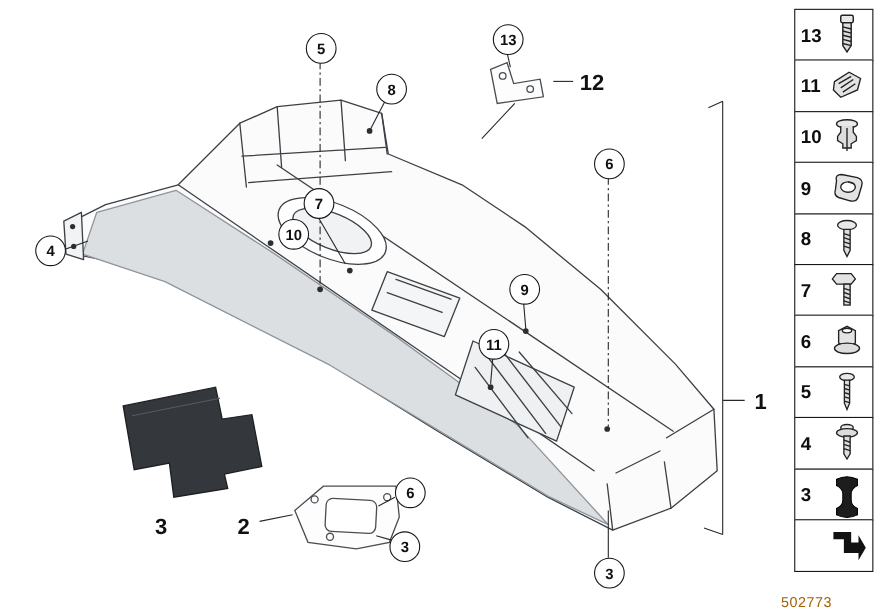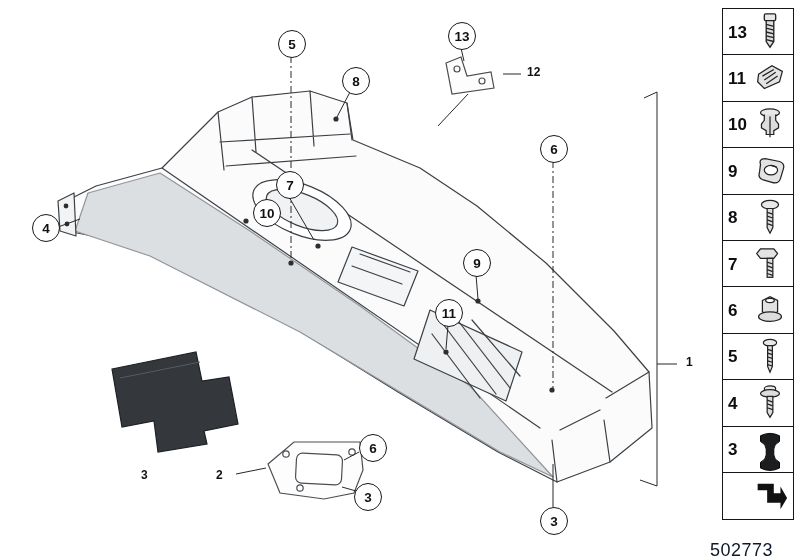--- a/index.html
+++ b/index.html
@@ -2,28 +2,28 @@
 <html><head>
 <meta charset="utf-8">
 <style>
   html,body{margin:0;padding:0;background:#fff;}
   #stage{position:relative;width:800px;height:560px;background:#ffffff;overflow:hidden;
          font-family:"Liberation Sans",sans-serif;}
   #drawing{position:absolute;left:0;top:0;}
   .balloon{position:absolute;width:26px;height:26px;border:1.7px solid #17181a;border-radius:50%;
            background:#fff;display:flex;align-items:center;justify-content:center;
            font-weight:700;font-size:13.5px;color:#111;z-index:3;}
-  .plain-label{position:absolute;font-weight:700;font-size:12px;color:#101113;z-index:3;}
+  .plain-label{position:absolute;font-weight:700;font-size:20px;color:#101113;z-index:3;}
   #legend{position:absolute;left:722px;top:8px;width:72px;z-index:4;}
   .cell{box-sizing:border-box;height:48px;border:1.6px solid #141619;margin-top:-1.6px;
         background:#fff;display:flex;align-items:center;padding:0 3px 0 5px;}
   .cell:first-child{margin-top:0;}
   .num{font-weight:700;font-size:17px;color:#0d0e10;min-width:22px;line-height:1;}
   .ico{flex:1;display:flex;justify-content:center;align-items:center;}
-  #docnum{position:absolute;left:710px;top:540px;font-size:18px;color:#0f172a;
+  #docnum{position:absolute;left:710px;top:540px;font-size:13px;color:#a16207;
           letter-spacing:.5px;z-index:4;}
 </style>
 </head>
 <body>
 
 <div id="stage">
 
   <svg id="drawing" viewBox="0 0 800 560" width="800" height="560">
 
     <g stroke="#3c4045" stroke-width="1.2" fill="none" stroke-linejoin="round" stroke-linecap="round">

